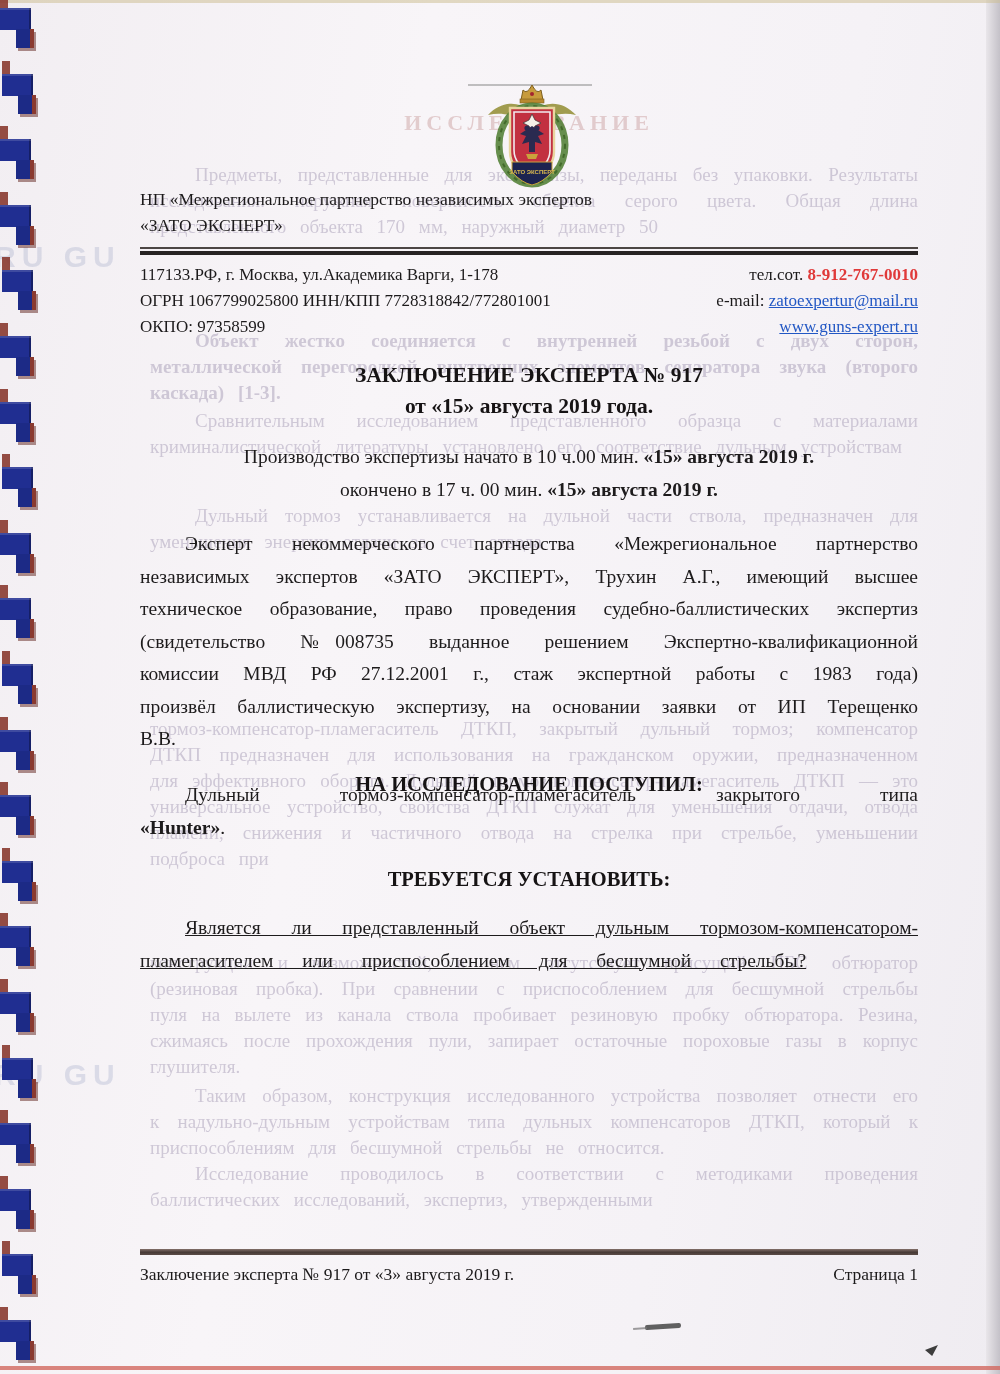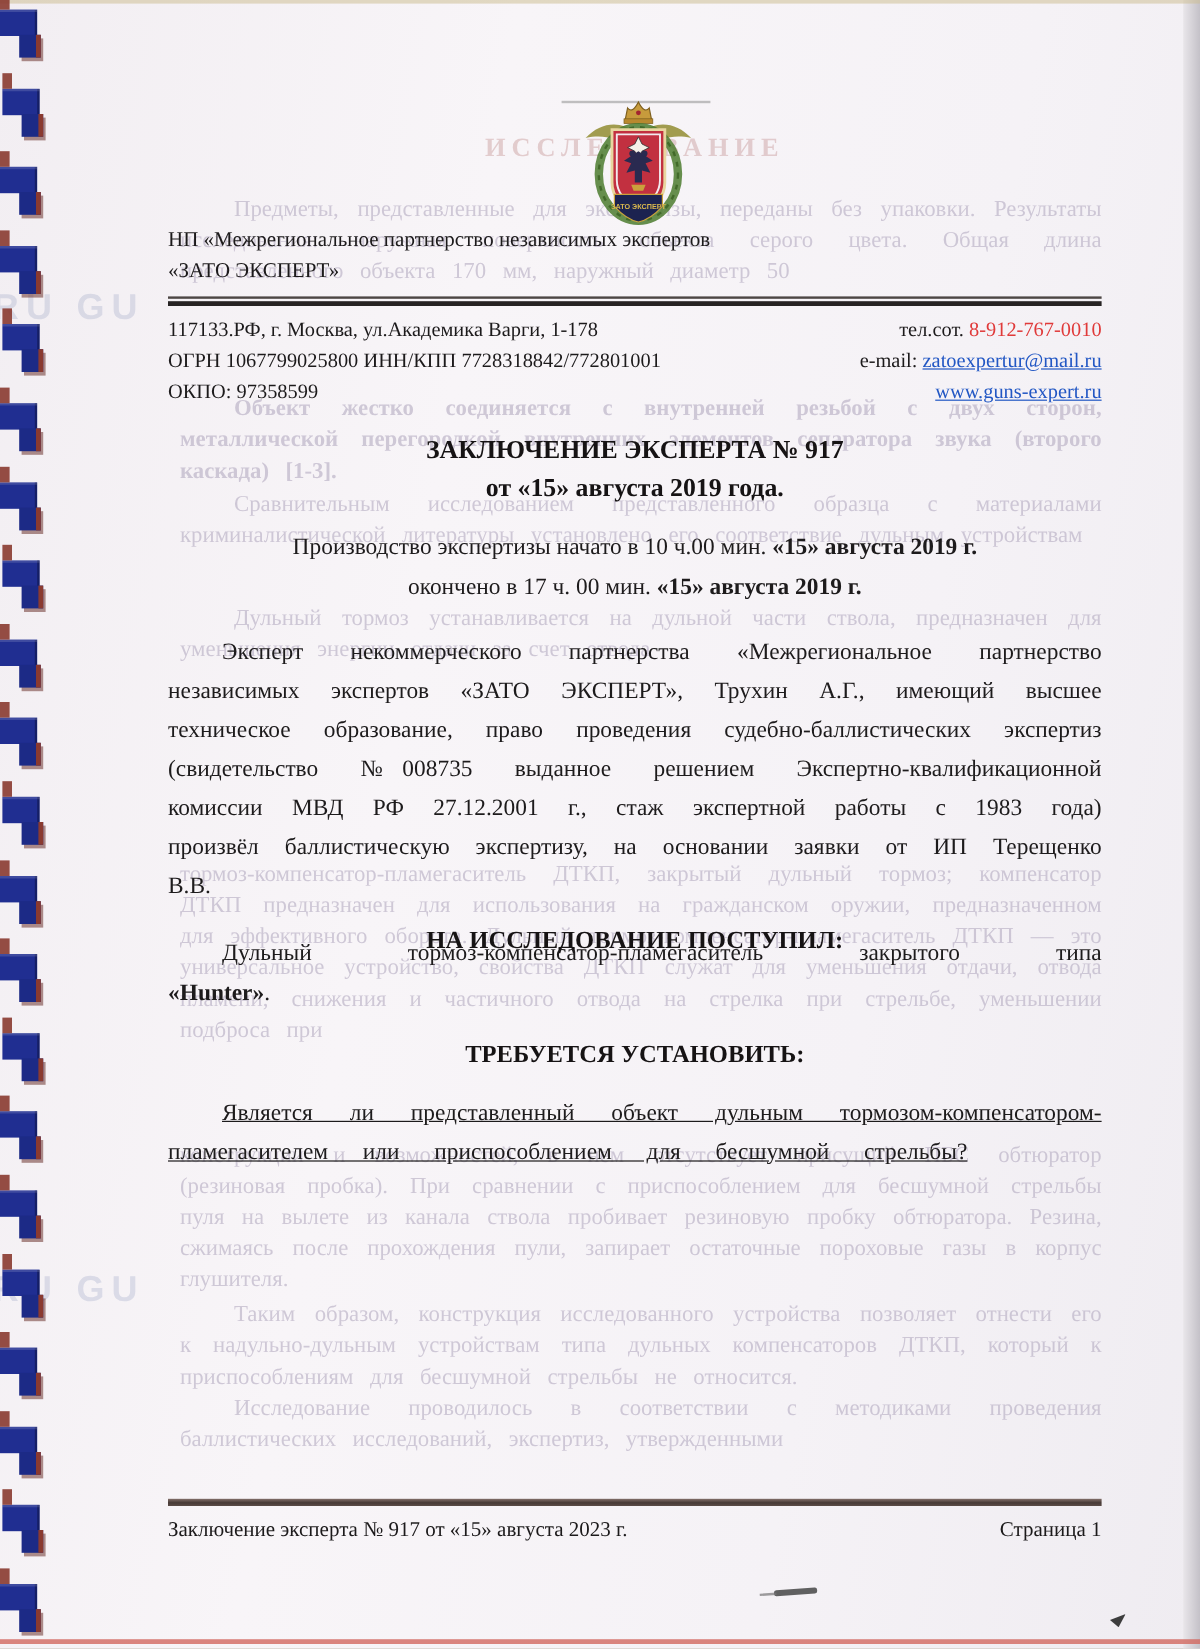--- a/index.html
+++ b/index.html
@@ -30,21 +30,21 @@
   .emblem{position:absolute;left:482px;top:82px;z-index:3;}
   .scanline{position:absolute;left:468px;top:84px;width:124px;height:2px;background:#8f8f8f;opacity:.55;z-index:3;}
   .orgname{position:absolute;left:140px;top:186px;width:778px;text-align:left;z-index:3;
            font-size:17.5px;line-height:26px;color:#1c1a1b;}
   .hrule{position:absolute;left:140px;top:247px;width:778px;z-index:3;
          border-top:2px solid #4c4644;}
   .hrule::after{content:"";display:block;margin-top:2px;height:4px;background:#272323;}
   .contacts{position:absolute;left:140px;top:262px;width:778px;display:flex;justify-content:space-between;z-index:3;
             font-size:17px;line-height:26px;color:#1c1a1b;gap:31px;}
   .contacts .right{text-align:right;}
-  .phone{color:#e03a3a;}
+  .phone{color:#e03a3a;font-weight:bold;}
   a.doclink{color:#2257c4;}
   
   .doc-title{position:absolute;left:140px;top:360px;width:778px;text-align:center;z-index:3;
              font-weight:bold;font-size:21.5px;line-height:31px;color:#161314;}
   .timing{position:absolute;left:140px;top:440px;width:778px;text-align:center;z-index:3;
           font-size:19.5px;line-height:33px;color:#1d1b1c;}
   .para{position:absolute;left:140px;width:778px;margin:0;z-index:3;color:#1d1b1c;
         font-size:19.5px;line-height:32.5px;text-align:justify;}
   .p-expert{top:528px;text-indent:45px;word-spacing:14px;}
   .p-received{top:779px;text-indent:45px;word-spacing:46px;}
@@ -180,19 +180,19 @@
   <p class="para p-expert">Эксперт некоммерческого партнерства «Межрегиональное партнерство независимых экспертов «ЗАТО ЭКСПЕРТ», Трухин А.Г., имеющий высшее техническое образование, право проведения судебно-баллистических экспертиз (свидетельство №008735 выданное решением Экспертно-квалификационной комиссии МВД РФ 27.12.2001 г., стаж экспертной работы с 1983 года) произвёл баллистическую экспертизу, на основании заявки от ИП Терещенко В.В.</p>
 
   <div class="heading h-received">НА ИССЛЕДОВАНИЕ ПОСТУПИЛ:</div>
   <p class="para p-received"><span>Дульный тормоз-компенсатор-пламегаситель закрытого типа</span> <b>«Hunter»</b><span>.</span></p>
 
   <div class="heading h-task">ТРЕБУЕТСЯ УСТАНОВИТЬ:</div>
   <p class="para p-task">Является ли представленный объект дульным тормозом-компенсатором-пламегасителем или приспособлением для бесшумной стрельбы?</p>
 
   <div class="frule"></div>
   <div class="footer-row">
-    <span>Заключение эксперта № 917 от «15» августа 2023 г.</span>
+    <span>Заключение эксперта № 917 от «3» августа 2019 г.</span>
     <span>Страница 1</span>
   </div>
 
   <div class="smudge-dash"></div>
   <div class="smudge-arrow"></div>
 </div>
 
 </body></html>

